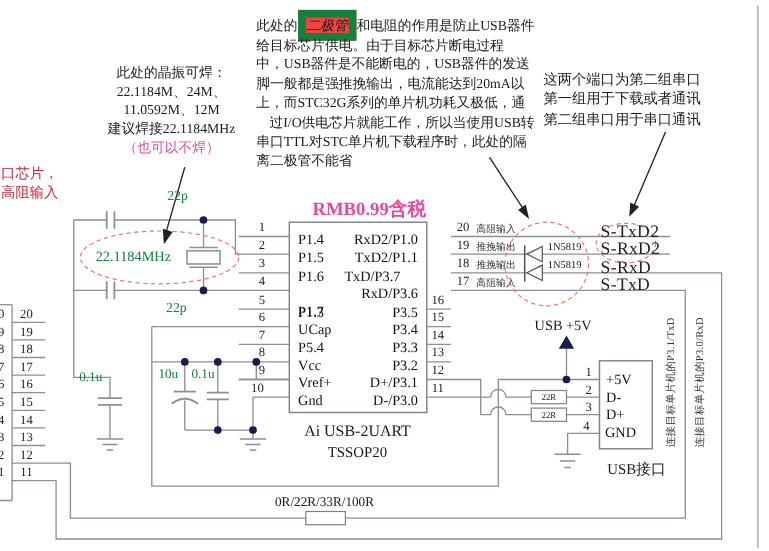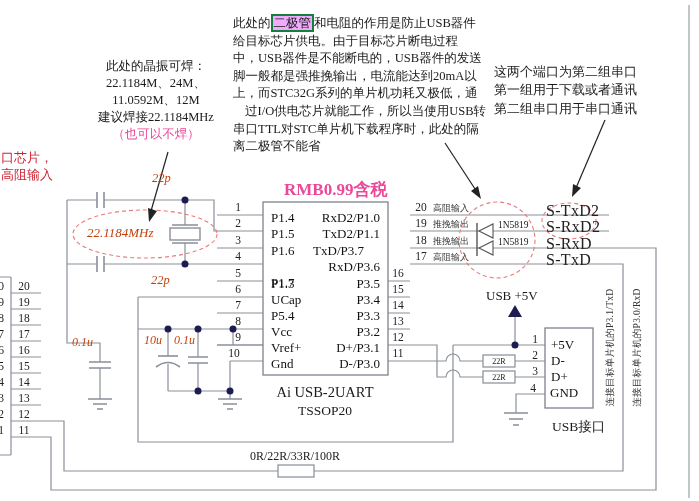--- a/index.html
+++ b/index.html
@@ -5,23 +5,23 @@
   html,body{margin:0;padding:0;background:#fff;}
   #stage{position:relative;width:699px;height:501px;background:#ffffff;overflow:hidden;
          font-family:"Liberation Serif","DejaVu Serif",serif;color:#1a1a1a;}
   #stage svg{position:absolute;left:0;top:0;}
   .t{position:absolute;white-space:nowrap;line-height:1.15;}
   .num{font-size:11.5px;color:#222;text-align:center;}
   .piclabel{font-size:13px;color:#111;}
   .rlabel{font-size:13px;color:#111;text-align:right;}
   .io{font-size:9px;color:#333;letter-spacing:0px;}
   .port{font-size:16px;color:#222;letter-spacing:0.3px;}
-  .comp{font-size:12px;color:#c2410c;font-style:italic;}
+  .comp{font-size:12px;color:#15803d;}
   .note{font-size:12.5px;color:#111;}
-  .hl{background:#f0abfc;border:2px solid #15803d;padding:0 1px;}
+  .hl{background:#ef4444;border:7px solid #15803d;padding:0 1px;font-style:italic;}
   .blue{color:#ec4899;}
   .red{color:#cc2433;}
   .vtext{position:absolute;width:150px;height:13px;font-size:9.5px;color:#333;
          transform:rotate(-90deg);text-align:center;white-space:nowrap;letter-spacing:0.3px;}
   .ctr{text-align:center;}
 </style>
 </head>
 <body>
 
 <div id="stage">

